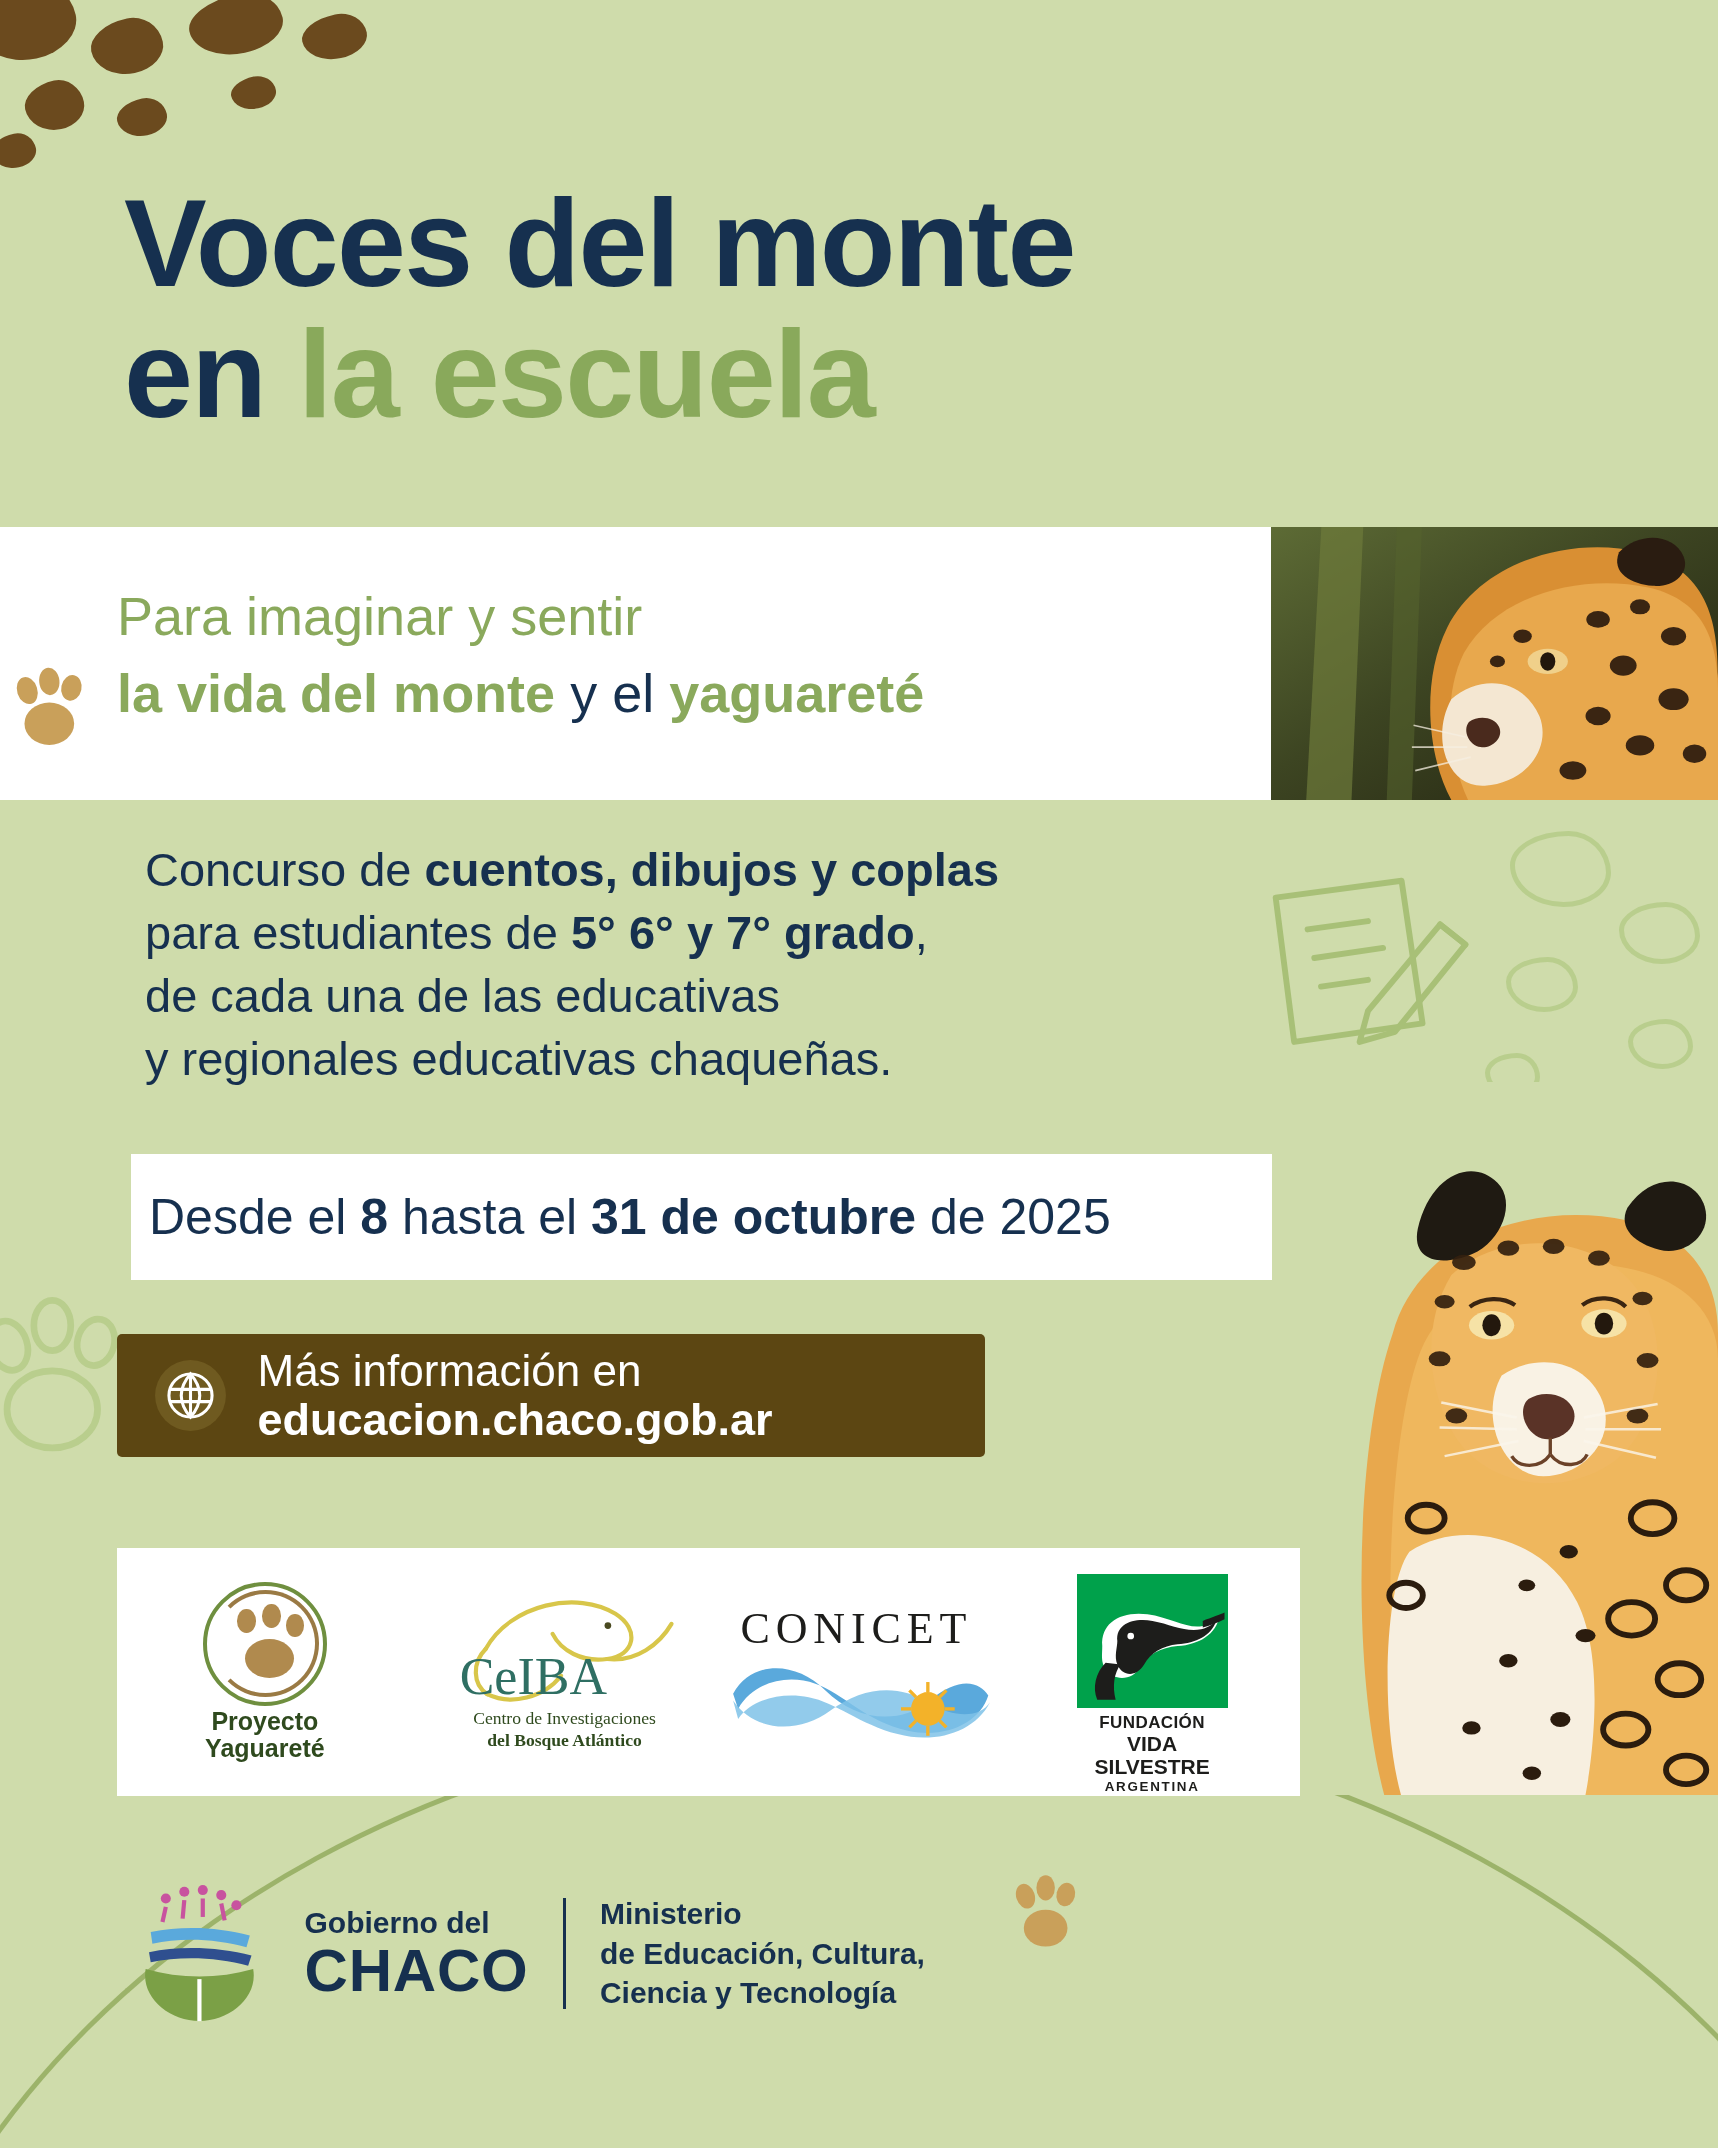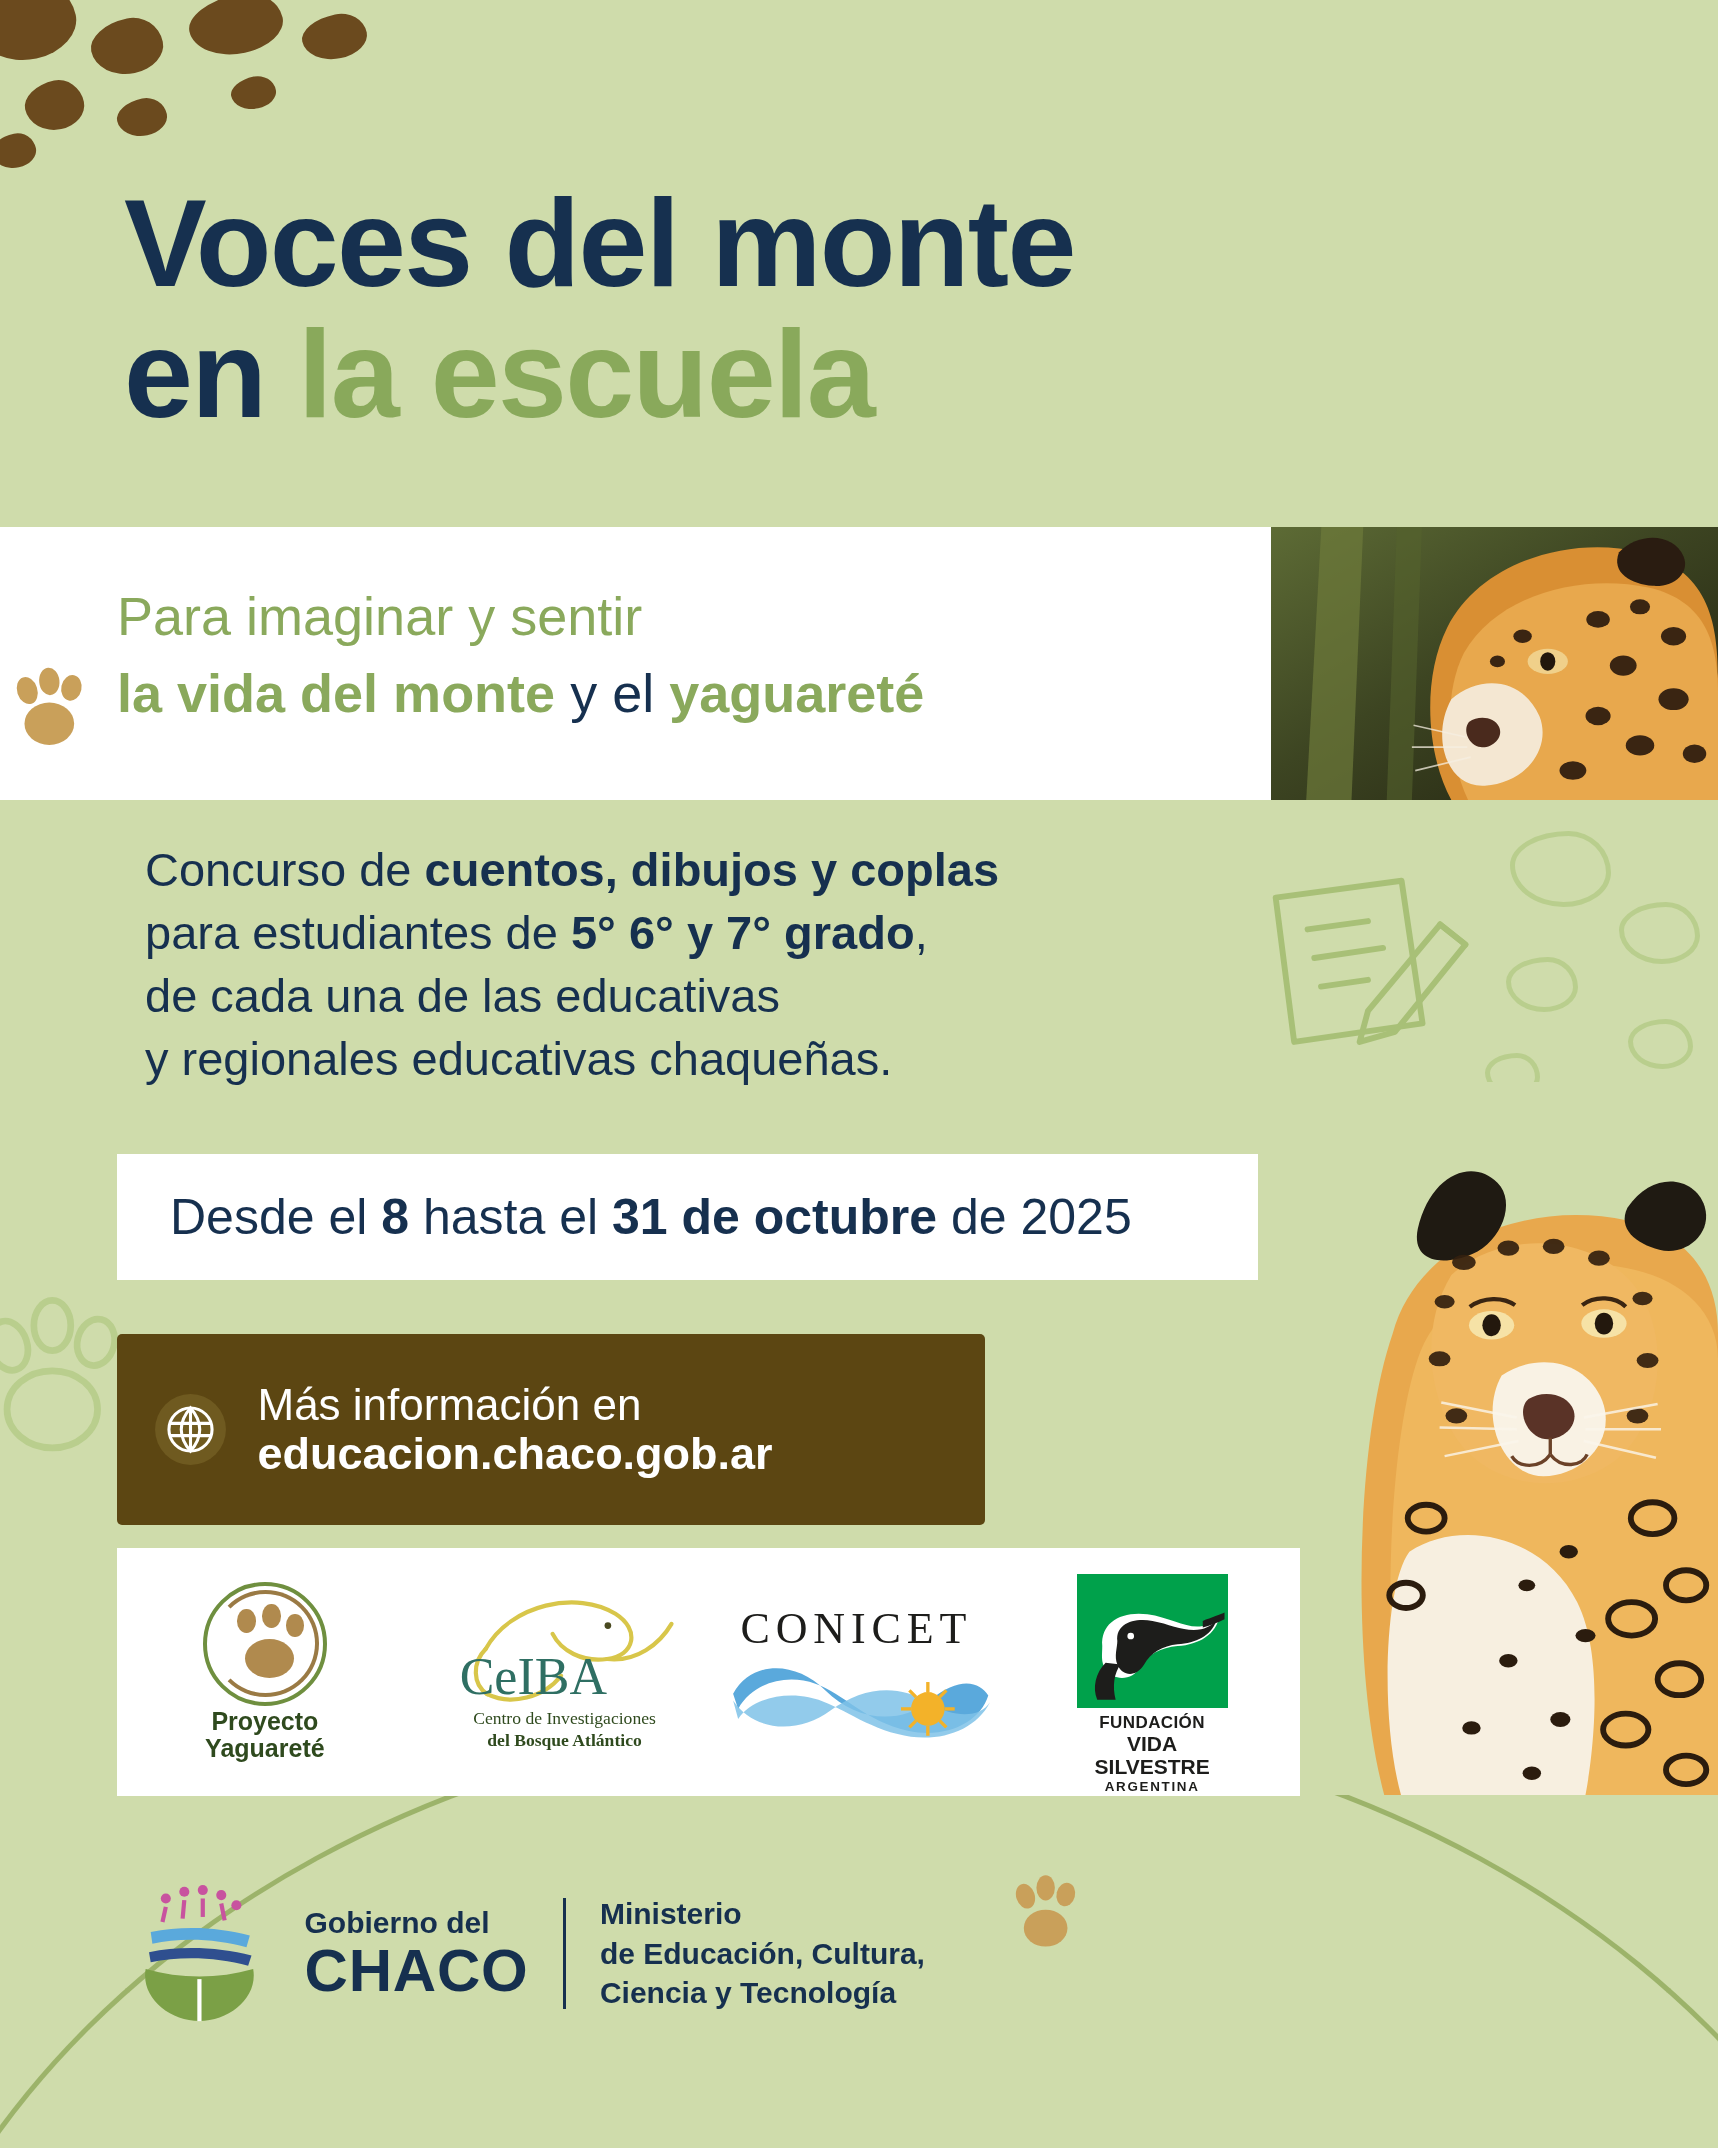--- a/index.html
+++ b/index.html
@@ -152,44 +152,44 @@
     font-size: 47px;
     line-height: 1.34;
     color: #16304f;
     margin-left: 28px;
   }
   .body-copy b { font-weight: 700; }
 
   
   .date-box {
     position: absolute;
-    left: 117px;
+    left: 131px;
     top: 1154px;
     width: 1141px;
     height: 126px;
     background: #ffffff;
     display: flex;
     align-items: center;
-    padding-left: 53px;
+    padding-left: 18px;
     box-sizing: border-box;
   }
   .date-text {
     font-size: 50px;
     color: #16304f;
     line-height: 1;
   }
   .date-text b { font-weight: 700; }
 
   
   .info-bar {
     position: absolute;
     left: 117px;
     top: 1334px;
     width: 868px;
-    height: 191px;
+    height: 123px;
     background: #5c4612;
     border-radius: 5px;
     display: flex;
     align-items: center;
     padding-left: 35px;
     box-sizing: border-box;
   }
   .globe-icon {
     width: 77px;
     height: 77px;

